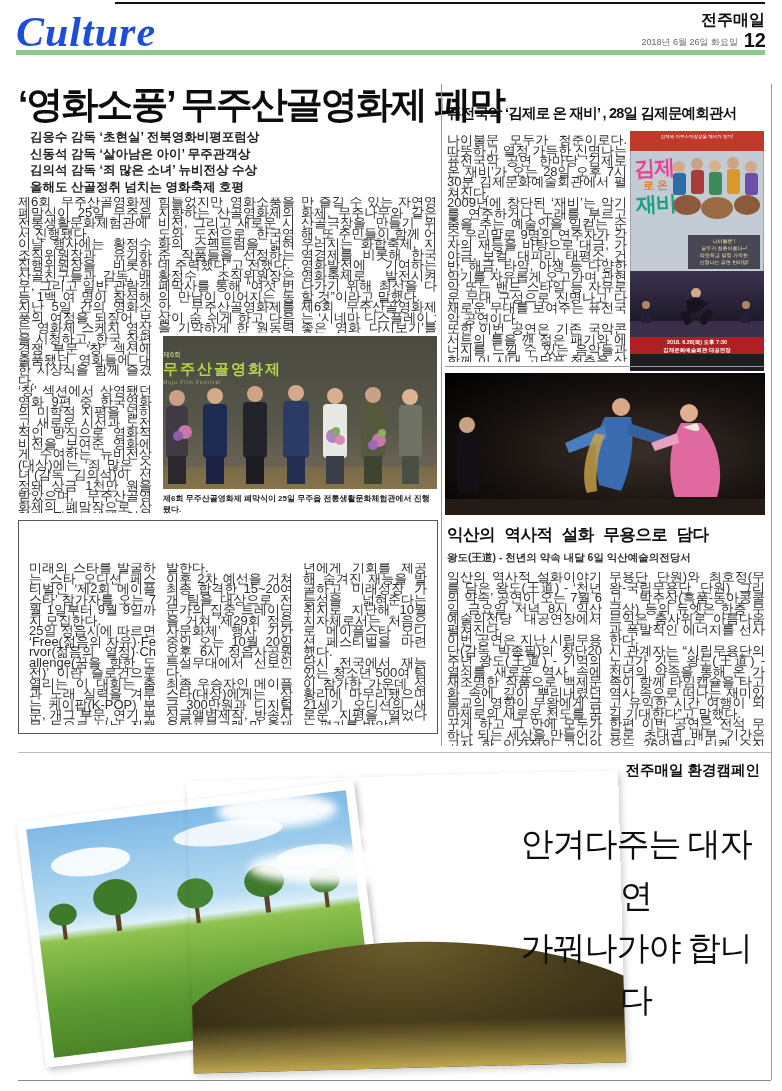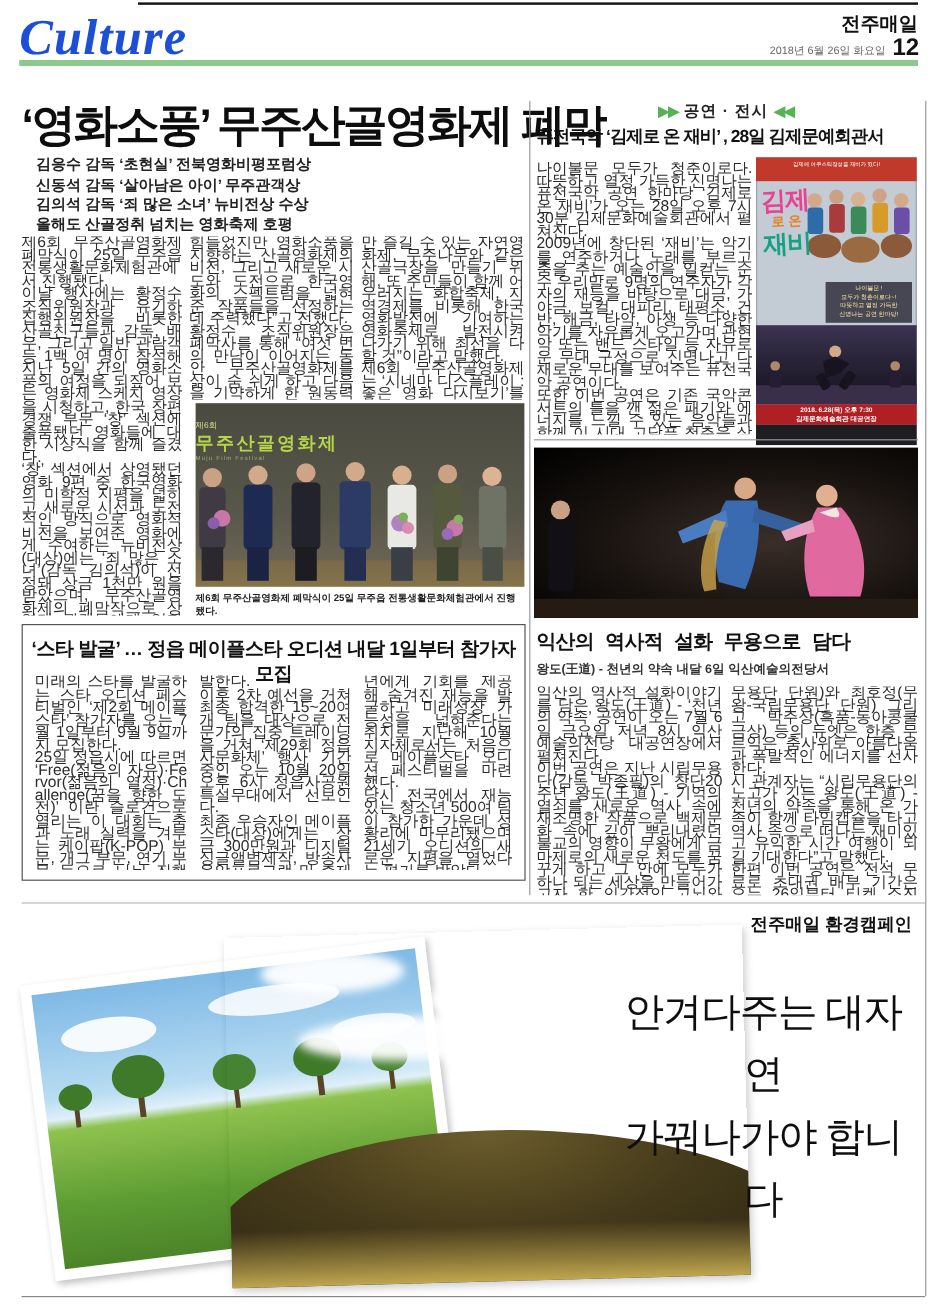--- a/index.html
+++ b/index.html
@@ -170,41 +170,35 @@
           <circle cx="219" cy="97" r="4" fill="#87b060"></circle>
         <circle cx="247" cy="61" r="8" fill="#dcb394"></circle>
           <rect x="236" y="69" width="23" height="53" rx="4" fill="#6e7366"></rect>
           <rect x="239" y="120" width="17" height="28" fill="#4a4f45"></rect>
       </g>
     </svg>
   </div>
   <div class="abs photo-caption">제6회 무주산골영화제 폐막식이 25일 무주읍 전통생활문화체험관에서 진행됐다.</div>
 
   <div class="abs audition-box"></div>
-  <div class="abs audition-headline">‘스타 발굴’ … 정읍 메이플스타 오디션 내달 1일부터 참가자 모집</div>
   <div class="abs bodytext a-col1">미래의 스타를 발굴하는 스타 오디션 페스티벌인 ‘제2회 메이플스타’ 참가자를 오는 7월 1일부터 9월 9일까지 모집한다.
 25일 정읍시에 따르면 ‘Free(젊음의 자유)·Fervor(젊음의 열정)·Challenge(꿈을 향한 도전)’ 이란 슬로건으로 열리는 이 대회는 춤과 노래 실력을 겨루는 케이팝(K-POP) 부문, 개그 부문, 연기 부문 등으로 나눠 진행된다. 지난해에 이어 올해는 케이팝스타 오디션의 전국화를 위해 가수 분야(랩 대중가요) 참가자 1000명 이상 모집을 목표로 확대 추진할 계획이다.
 참가 자격은 만 9~24세 전국 청소년이며, 1차 예선은 서울·대전·대구·부산·광주 5대 도시를 돌며 300여 팀을 1차 선</div>
   <div class="abs bodytext a-col2">발한다.
 이후 2차 예선을 거쳐 최종 합격한 15~20여 개 팀을 대상으로 전문가의 집중 트레이닝을 거쳐 ‘제29회 정읍사문화제’ 행사 기간 중인 오는 10월 20일 오후 6시 정읍사공원 특설무대에서 선보인다.
 최종 우승자인 메이플스타(대상)에게는 상금 300만원과 디지털 싱글앨범제작, 방송사 음악프로그램 및 축제 축하공연 출연 기회 제공 등의 특전이 주어진다.
 최우수상과 우수상 수상자에게도 각각 200만원과 100만원의 시상금이, 장려상과 인기상 각 3명에게도 소정의 시상금이나 상품권이 수여된다.
 앞서 시는 엔터테이너 자질이 있는 청소</div>
   <div class="abs bodytext a-col3">년에게 기회를 제공해 숨겨진 재능을 발굴하고 미래성장 가능성을 넓혀준다는 취지로 지난해 10월 지자체로서는 처음으로 메이플스타 오디션 페스티벌을 마련했다.
 당시 전국에서 재능있는 청소년 500여 팀이 참가한 가운데 성황리에 마무리됐으며 21세기 오디션의 새로운 지평을 열었다는 평가를 받았다.
 정읍시 관계자는 “제1회 오디션이 많은 청소년의 호응과 성원으로 기대 이상의 큰 성과를 거둔 만큼, 올해도 재능과 꿈, 열정이 있음에도 불구하고 어려운 가정환경 등으로 기회를 잡지 못하고 있는 젊은이에게 꿈을 실현하는 무대가 될 것”이라고 말했다.   /정읍=김대웅 기자</div>
 
   <div class="abs v-divider"></div>
   <div class="abs right-edge"></div>
 
-  <div class="abs section-header">
-    <span class="arr">▶▶</span>
-    <span>공연 · 전시</span>
-    <span class="arr">◀◀</span>
-  </div>
 
   <div class="abs jaebi-headline">퓨전국악 ‘김제로 온 재비’ , 28일 김제문예회관서</div>
   <div class="abs bodytext jaebi-body">나이불문 모두가 청춘이로다. 따뜻하고 열정 가득한 신명나는 퓨전국악 공연 한마당 ‘김제로 온 재비’가 오는 28일 오후 7시 30분 김제문화예술회관에서 펼쳐진다.
 2009년에 창단된 ‘재비’는 악기를 연주하거나 노래를 부르고 춤을 추는 예술인을 일컫는 순수 우리말로 9명의 연주자가 각자의 재능을 바탕으로 대금, 가야금, 보컬, 대피리, 태평소, 건반, 해금, 타악, 아쟁 등 다양한 악기를 자유롭게 오고가며 관현악 또는 밴드 스타일 등 자유로운 무대 구성으로 신명나고 다채로운 무대를 보여주는 퓨전국악 공연이다.
 또한 이번 공연은 기존 국악콘서트의 틀을 깬 젊은 패기와 에너지를 느낄 수 있는 음악들과 함께 이 시대 고달픈 청춘을 살아가는 재비의 꿈과 열정, 그리고 사랑과 우정을 노래하는 다양한 작품으로 구성되어 있으며, 음악과 더불어 파격적인 무대 연출로 눈과 귀가 모두 지루할 틈이 없는 신명나는 공연이 될 것입니다.   /김제=곽노태 기자</div>
 
   <div class="abs poster">
     <div class="strip-top">김제에 어쿠스틱장성을 재비가 떴다!</div>
     <svg class="performers" viewBox="0 0 95 78">
       <circle cx="12" cy="14" r="6" fill="#d2a98b"></circle>

